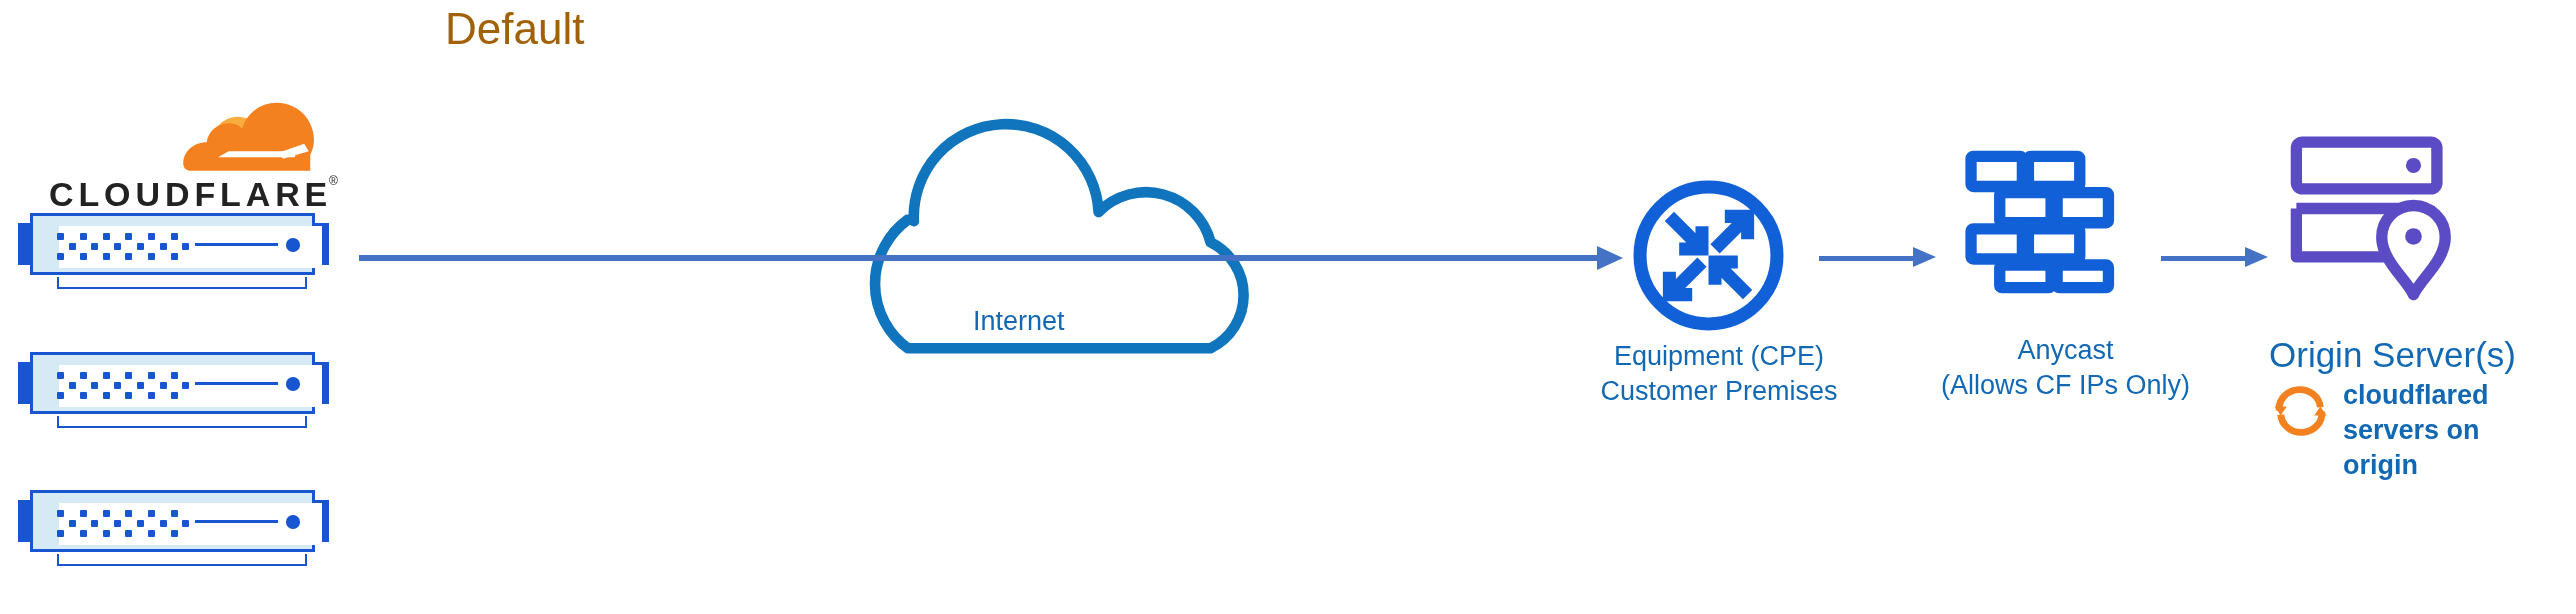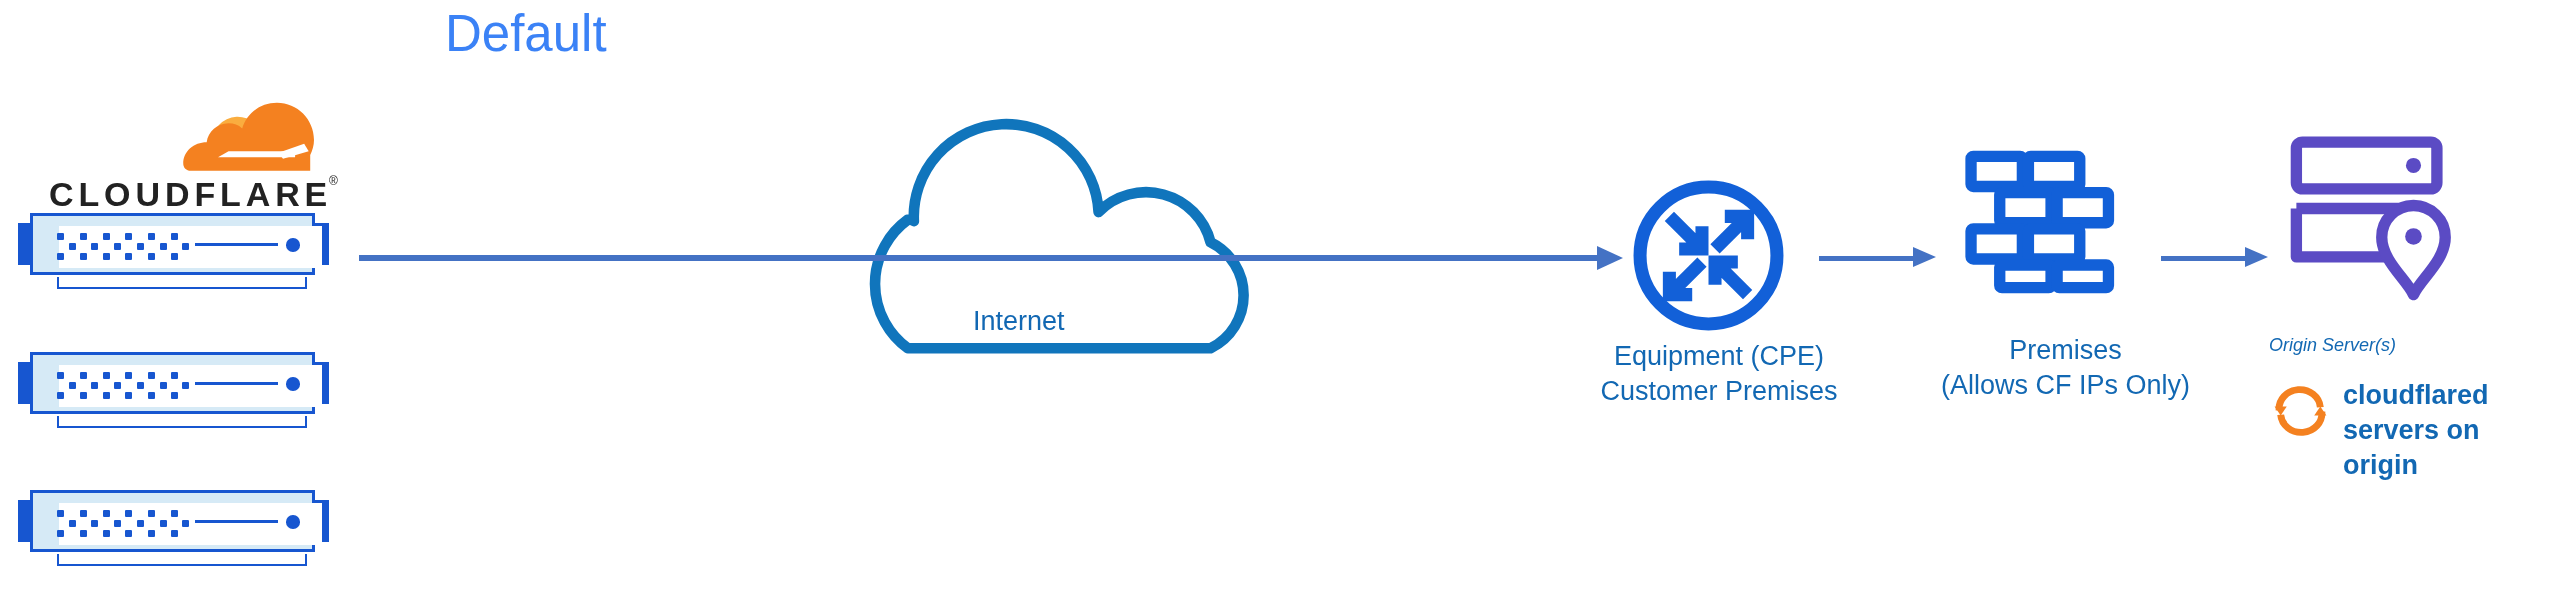--- a/index.html
+++ b/index.html
@@ -16,22 +16,22 @@
     height: 614px;
     background: #ffffff;
     overflow: hidden;
   }
   .abs { position: absolute; }
 
   
   #diagram-title {
     left: 445px;
     top: 3.8px;
-    font-size: 51px;
-    color: #3b82f6;
+    font-size: 44px;
+    color: #a16207;
     letter-spacing: 0px;
     white-space: nowrap;
   }
 
   
   #cf-logo { left: 23px; top: 98px; width: 325px; height: 114px; }
   #cf-wordmark {
     position: absolute;
     left: 26px;
     top: 77px;
@@ -191,24 +191,23 @@
     width: 0; height: 0;
     border-left: 23px solid #4472c4;
     border-top: 10.6px solid transparent;
     border-bottom: 10.6px solid transparent;
   }
 
   
   #origin-icon { left: 2290px; top: 136px; width: 182px; height: 170px; }
   #origin-label {
     left: 2269px; top: 335px;
-    font-size: 18px;
-    color: #1268b3;
-    white-space: nowrap;
-    font-style: italic;
+    font-size: 35px;
+    color: #1268b3;
+    white-space: nowrap;
   }
   #cloudflared-icon { left: 2270px; top: 382px; width: 61px; height: 58px; }
   #cloudflared-label {
     left: 2343px; top: 378px;
     font-size: 27px;
     color: #1268b3;
     line-height: 35px;
     white-space: nowrap;
     font-weight: bold;
   }
@@ -372,21 +371,21 @@
         <rect x="46" y="56" width="68" height="40" rx="3"></rect>
         <rect x="122" y="56" width="68" height="40" rx="3"></rect>
         <rect x="8" y="104" width="68" height="40" rx="3"></rect>
         <rect x="84" y="104" width="68" height="40" rx="3"></rect>
         <rect x="46" y="152" width="68" height="30" rx="3"></rect>
         <rect x="122" y="152" width="68" height="30" rx="3"></rect>
       </g>
     </svg>
   </div>
   <div class="abs" id="firewall-label">
-    <div>Premises</div>
+    <div>Anycast</div>
     <div>(Allows CF IPs Only)</div>
   </div>
 
   <div class="abs" id="arrow3-line"></div>
   <div class="abs" id="arrow3-head"></div>
 
   <div class="abs" id="origin-icon">
     <svg width="182" height="170" viewBox="0 0 240 225">
       <rect x="8" y="8" width="186" height="62" rx="8" fill="none" stroke="#5b4bc4" stroke-width="15"></rect>
       <circle cx="163" cy="39" r="10" fill="#5b4bc4"></circle>

